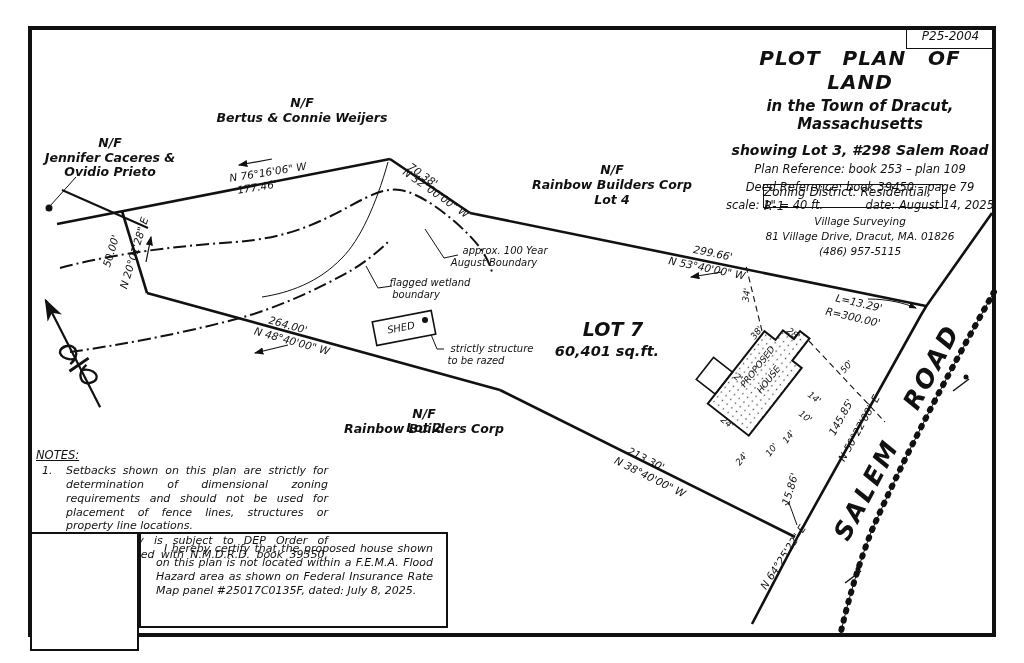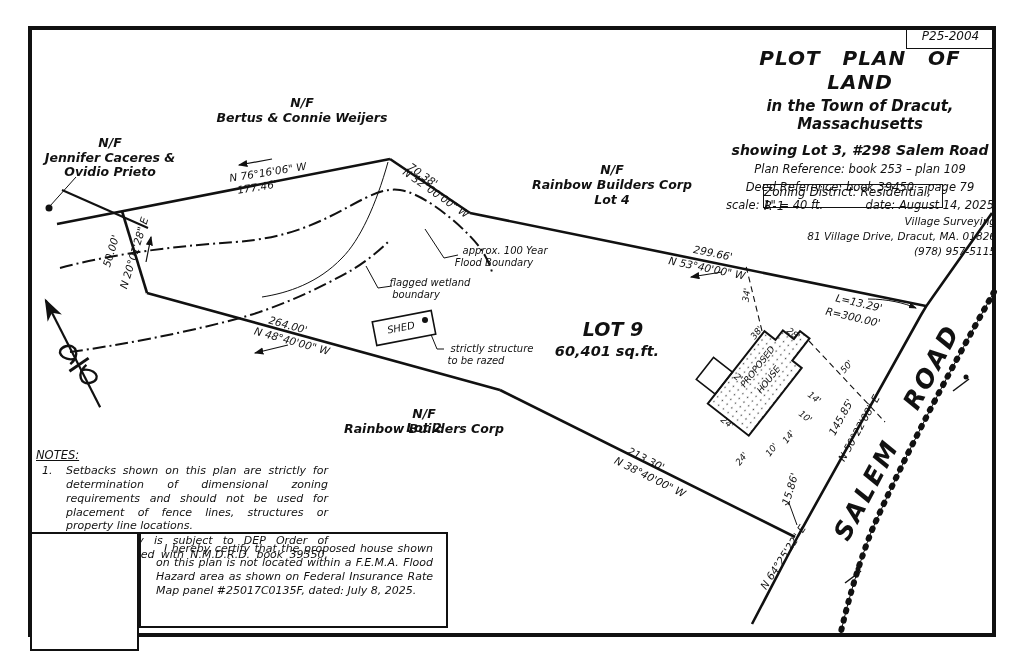--- a/index.html
+++ b/index.html
@@ -9,21 +9,21 @@
   .c{position:absolute;transform:translate(-50%,-50%) rotate(var(--r,0deg));transform-origin:center;
      white-space:nowrap;line-height:1;}
   .s9{font-size:9px}.s10{font-size:10px}.s105{font-size:10.5px}.s125{font-size:12.5px}.s14{font-size:14.5px}.s19{font-size:19px;font-weight:bold}
   .b{font-weight:bold}
   .tb{position:absolute;left:724px;top:46px;width:272px;text-align:center;}
   .tb .t1{font-size:20px;font-weight:bold;word-spacing:14px;letter-spacing:1px;}
   .tb .t2{font-size:15px;font-weight:bold;margin-top:3px;font-style:italic;}
   .tb .t3{font-size:14px;font-weight:bold;margin-top:9px;}
   .tb .t4{font-size:11.5px;margin-top:4px;}
   .tb .row{display:flex;justify-content:space-between;font-size:11.5px;margin-top:4px;padding:0 2px;}
-  .tb .t5{font-size:10.5px;margin-top:3px;text-align:right;}
+  .tb .t5{font-size:10.5px;margin-top:3px;}
   .box{position:absolute;border:1.5px solid #111;display:flex;align-items:flex-start;justify-content:center;}
   .notes{position:absolute;left:36px;top:448px;width:292px;font-size:11px;line-height:1.25;}
   .notes .hd{text-decoration:underline;font-size:11.5px;margin-bottom:2px;}
   .notes .it{display:flex;margin-top:1px;}
   .notes .n{width:16px;flex:none;padding-left:6px;}
   .notes .tx{flex:1;text-align:justify;padding-left:8px;}
   .cert{position:absolute;left:139px;top:532px;width:309px;height:96px;border:2px solid #111;box-sizing:border-box;
         padding:8px 13px 0 15px;font-size:11px;line-height:1.28;text-align:justify;text-indent:8px;}
   .stampbox{position:absolute;left:30px;top:532px;width:109px;height:119px;border:2px solid #111;box-sizing:border-box;background:#fff;}
   .road{font-size:25px;font-weight:bold;letter-spacing:3px;word-spacing:26px;}
@@ -144,21 +144,21 @@
     <div class="t2">in the Town of Dracut, Massachusetts</div>
     <div class="t3">showing Lot 3, #298 Salem Road</div>
     <div class="t4">Plan Reference: book 253 – plan 109</div>
     <div class="t4">Deed Reference: book 39450 – page 79</div>
     <div class="row">
       <span>scale: 1" = 40 ft.</span>
       <span>date: August 14, 2025</span>
     </div>
     <div class="t5">Village Surveying</div>
     <div class="t5">81 Village Drive, Dracut, MA.  01826</div>
-    <div class="t5">(978) 957-5115</div>
+    <div class="t5">(486) 957-5115</div>
   </div>
 
   <div class="box" style="left:763px;top:184px;width:178px;height:22px;font-size:12px;">
     <span>Zoning District: Residential, R-1</span>
   </div>
 
   <div class="c s125 b" style="left:302px;top:103px">N/F</div>
   <div class="c s125 b" style="left:302px;top:118px">Bertus &amp; Connie Weijers</div>
 
   <div class="c s125 b" style="left:110px;top:143px">N/F</div>
@@ -166,21 +166,21 @@
   <div class="c s125 b" style="left:110px;top:172px">Ovidio Prieto</div>
 
   <div class="c s125 b" style="left:612px;top:170px">N/F</div>
   <div class="c s125 b" style="left:612px;top:185px">Rainbow Builders Corp</div>
   <div class="c s125 b" style="left:612px;top:200px">Lot 4</div>
 
   <div class="c s125 b" style="left:424px;top:414px">N/F</div>
   <div class="c s125 b" style="left:424px;top:429px">Rainbow Builders Corp</div>
   <div class="c s125 b" style="left:424px;top:428px">Lot 2</div>
 
-  <div class="c s19" style="left:613px;top:329px">LOT 9</div>
+  <div class="c s19" style="left:613px;top:329px">LOT 7</div>
   <div class="c s14 b" style="left:607px;top:351px">60,401 sq.ft.</div>
 
   <div class="c s105" style="left:268px;top:172px;--r:-9deg">N 76°16'06" W</div>
   <div class="c s105" style="left:257px;top:187px;--r:-9deg">177.46'</div>
 
   <div class="c s105" style="left:423px;top:175px;--r:35deg">70.38'</div>
   <div class="c s105" style="left:436px;top:193px;--r:35deg">N 32°00'00" W</div>
 
   <div class="c s105" style="left:713px;top:253px;--r:11.5deg">299.66'</div>
   <div class="c s105" style="left:707px;top:268px;--r:11.5deg">N 53°40'00" W</div>
@@ -199,21 +199,21 @@
 
   <div class="c s105" style="left:288px;top:325px;--r:15.5deg">264.00'</div>
   <div class="c s105" style="left:292px;top:341px;--r:15.5deg">N 48°40'00" W</div>
 
   <div class="c s105" style="left:111px;top:251px;--r:-73deg">50.00'</div>
   <div class="c s105" style="left:134px;top:253px;--r:-73deg">N 20°01'28" E</div>
 
   <div class="c road" style="left:897px;top:432px;--r:-62deg">SALEM  ROAD</div>
 
   <div class="c s10" style="left:505px;top:251px">approx. 100 Year</div>
-  <div class="c s10" style="left:494px;top:263px">Flood Boundary</div>
+  <div class="c s10" style="left:494px;top:263px">August Boundary</div>
 
   <div class="c s10" style="left:430px;top:283px">flagged wetland</div>
   <div class="c s10" style="left:416px;top:295px">boundary</div>
 
   <div class="c s10" style="left:401px;top:328px;--r:-11deg">SHED</div>
   <div class="c s10" style="left:492px;top:349px">strictly structure</div>
   <div class="c s10" style="left:476px;top:361px">to be razed</div>
 
   <div class="c s9" style="left:758px;top:367px;--r:-52deg">PROPOSED</div>
   <div class="c s9" style="left:769px;top:380px;--r:-52deg">HOUSE</div>

